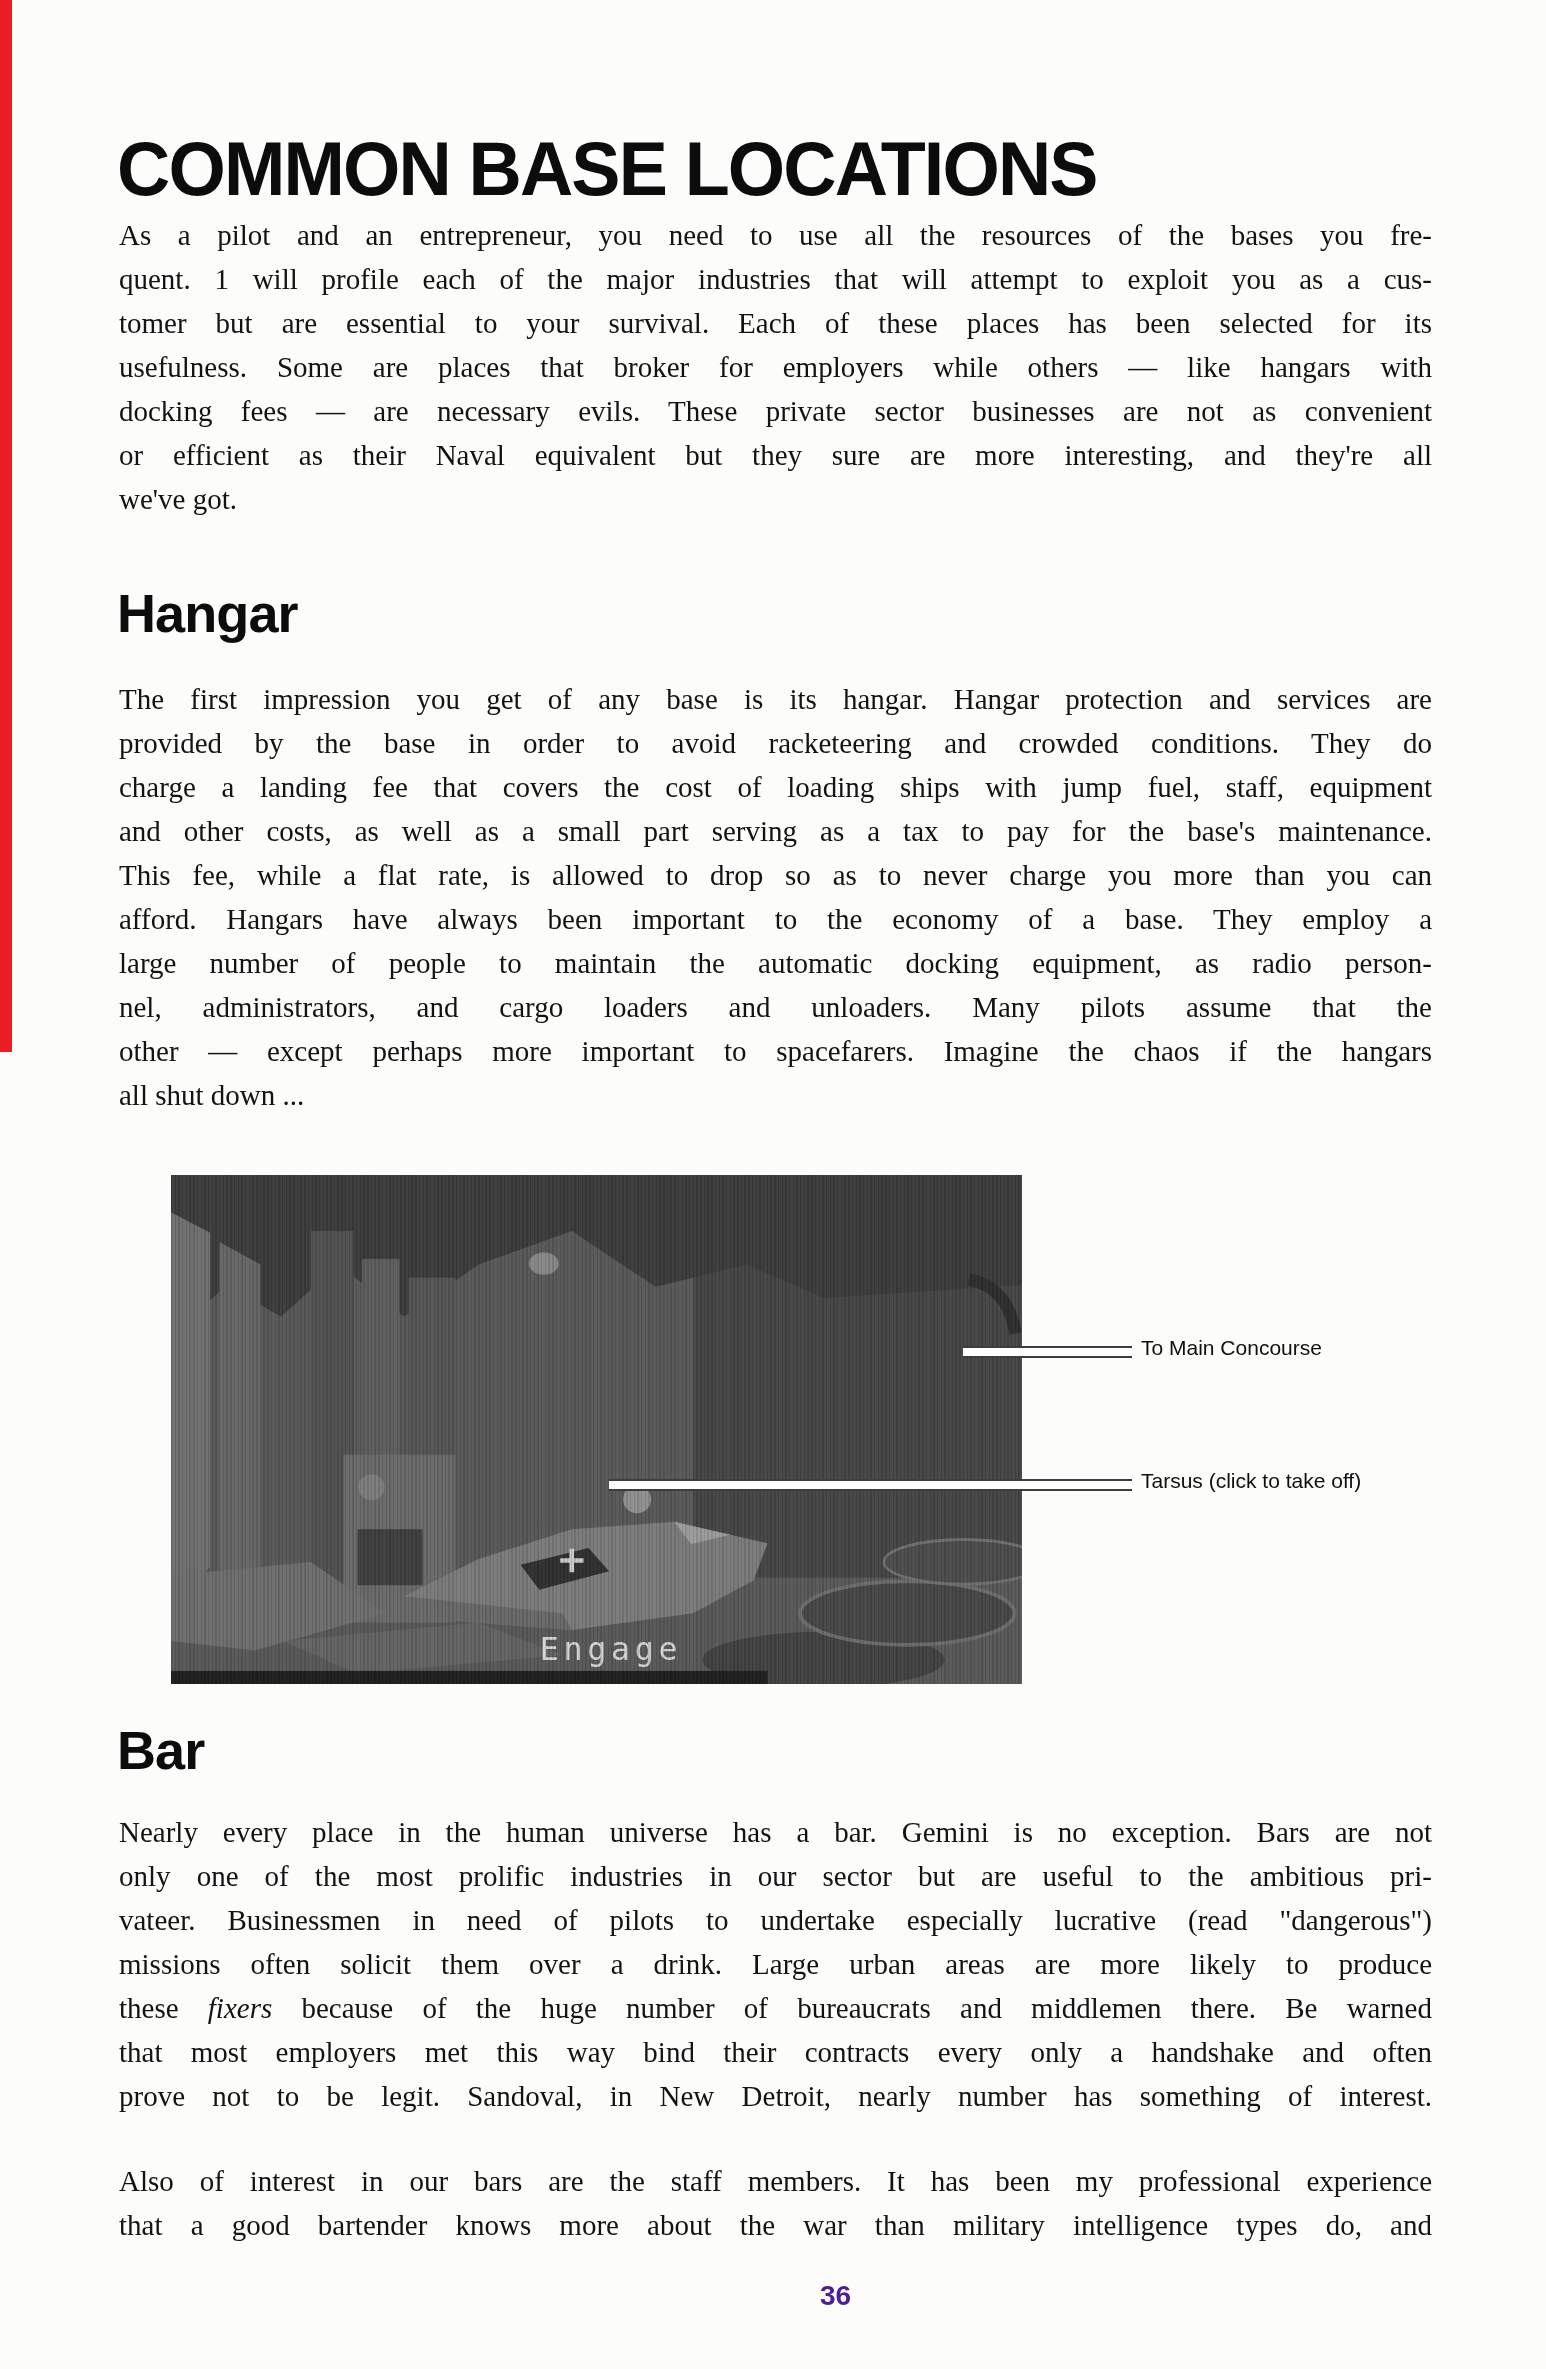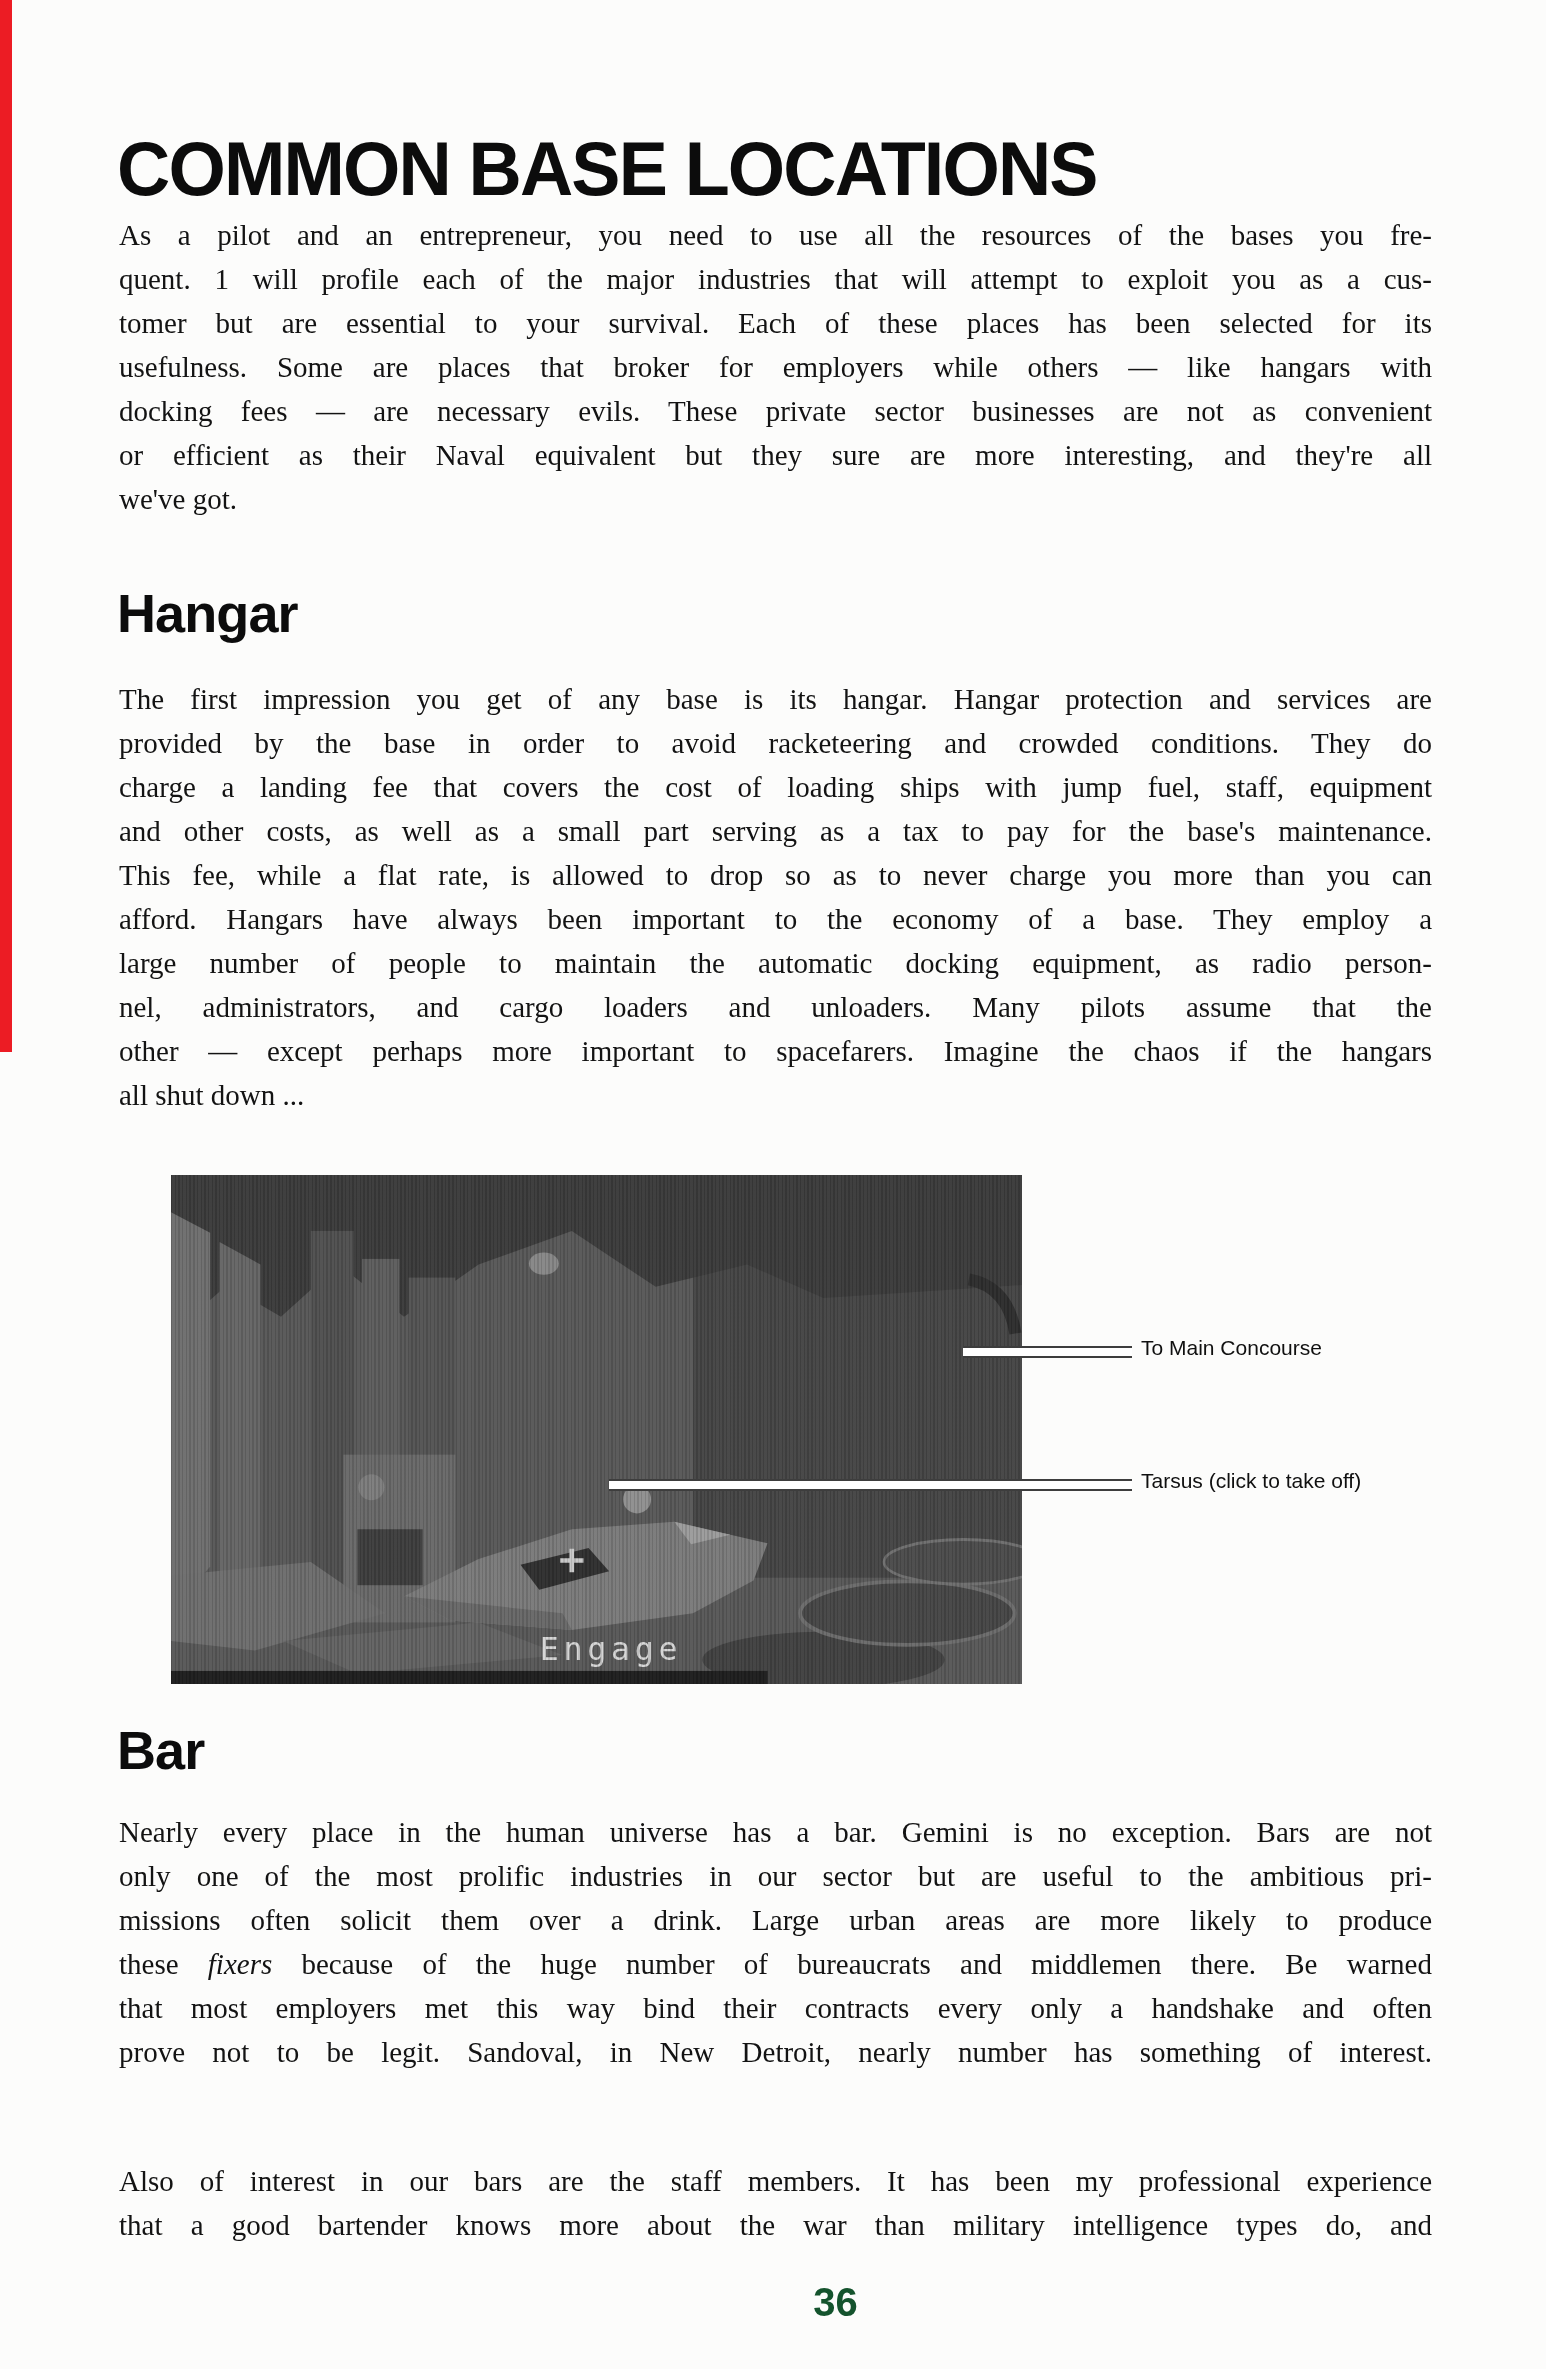--- a/index.html
+++ b/index.html
@@ -64,21 +64,21 @@
     position:absolute; left:1141px;
     font-family:"Liberation Sans", sans-serif;
     font-size:21px; color:#101010; white-space:nowrap;
   }
   #callout-concourse-label { top:1336px; }
   #callout-tarsus-label    { top:1469px; }
 
   .page-number {
     position:absolute; left:798px; top:2280px; width:75px;
     font-family:"Liberation Sans", sans-serif;
-    font-weight:bold; font-size:40px; text-align:center; color:#14532d;
+    font-weight:bold; font-size:28px; text-align:center; color:#4c1d95;
   }
 </style>
 </head>
 <body>
 
 <div class="red-strip"></div>
 
 <div class="title">COMMON BASE LOCATIONS</div>
 
 <div class="para" id="intro-para">
@@ -146,20 +146,21 @@
 <div class="leader" id="leader-tarsus"></div>
 
 <div class="callout-label" id="callout-concourse-label">To Main Concourse</div>
 <div class="callout-label" id="callout-tarsus-label">Tarsus (click to take off)</div>
 
 <div class="section-heading" id="bar-heading">Bar</div>
 
 <div class="para" id="bar-para">
   <div class="ln">Nearly every place in the human universe has a bar. Gemini is no exception. Bars are not</div>
   <div class="ln">only one of the most prolific industries in our sector but are useful to the ambitious pri-</div>
+  <div class="ln">vateer. Businessmen in need of pilots to undertake especially lucrative (read "dangerous")</div>
   <div class="ln">missions often solicit them over a drink. Large urban areas are more likely to produce</div>
   <div class="ln"><span>these </span><span class="italic">fixers</span><span> because of the huge number of bureaucrats and middlemen there. Be warned</span></div>
   <div class="ln">that most employers met this way bind their contracts every only a handshake and often</div>
   <div class="ln">prove not to be legit. Sandoval, in New Detroit, nearly number has something of interest.</div>
 </div>
 
 <div class="para" id="outro-para">
   <div class="ln">Also of interest in our bars are the staff members. It has been my professional experience</div>
   <div class="ln">that a good bartender knows more about the war than military intelligence types do, and</div>
 </div>

